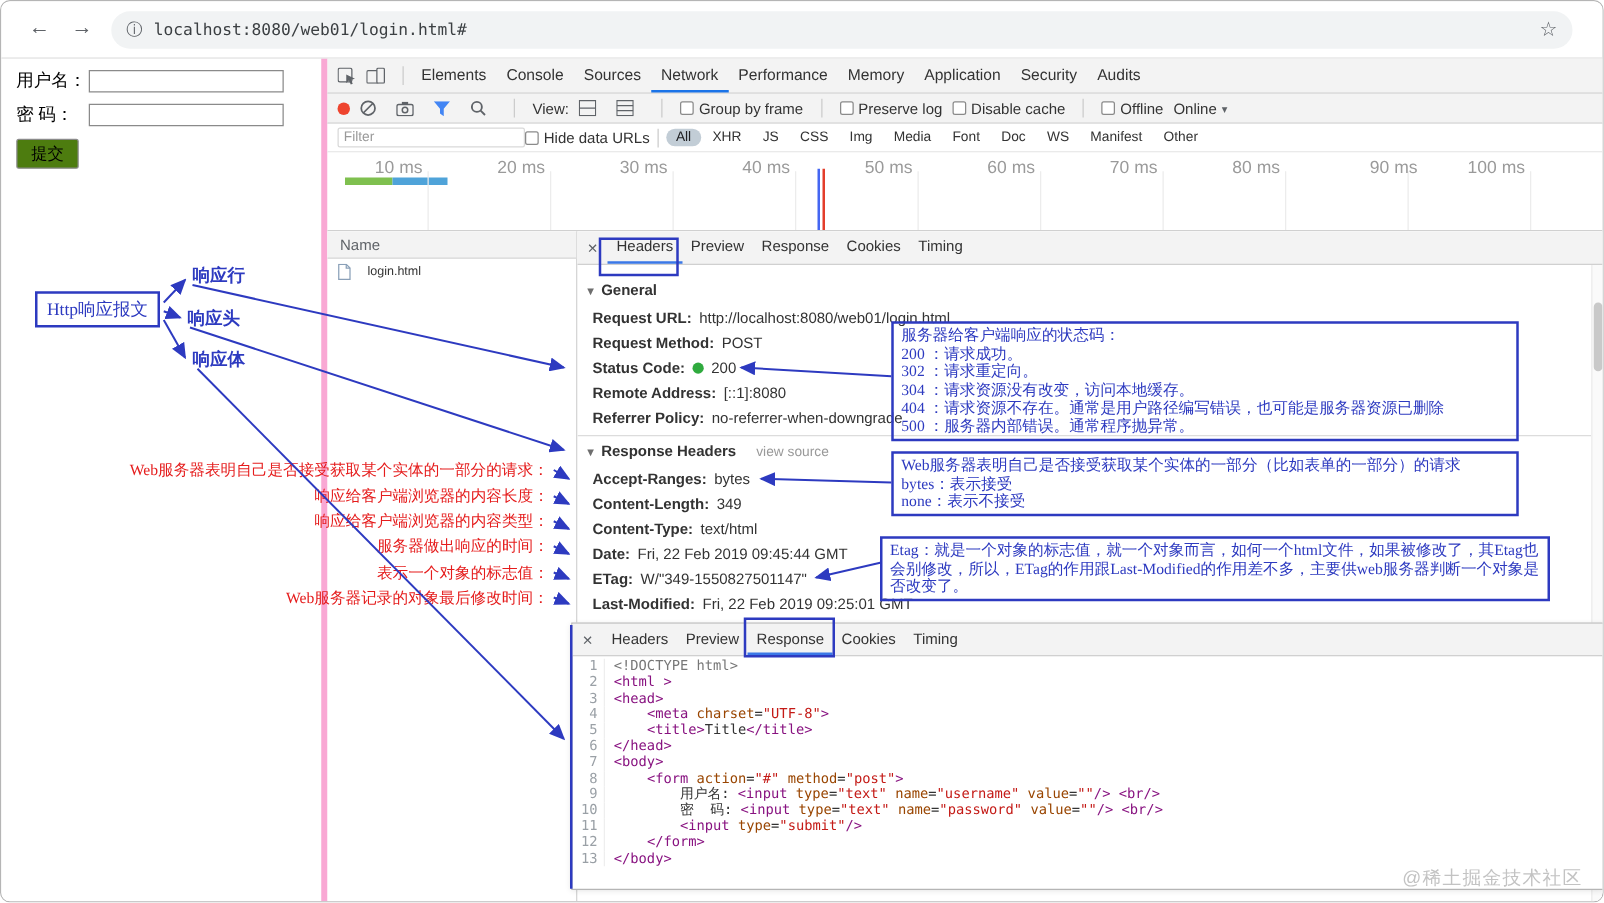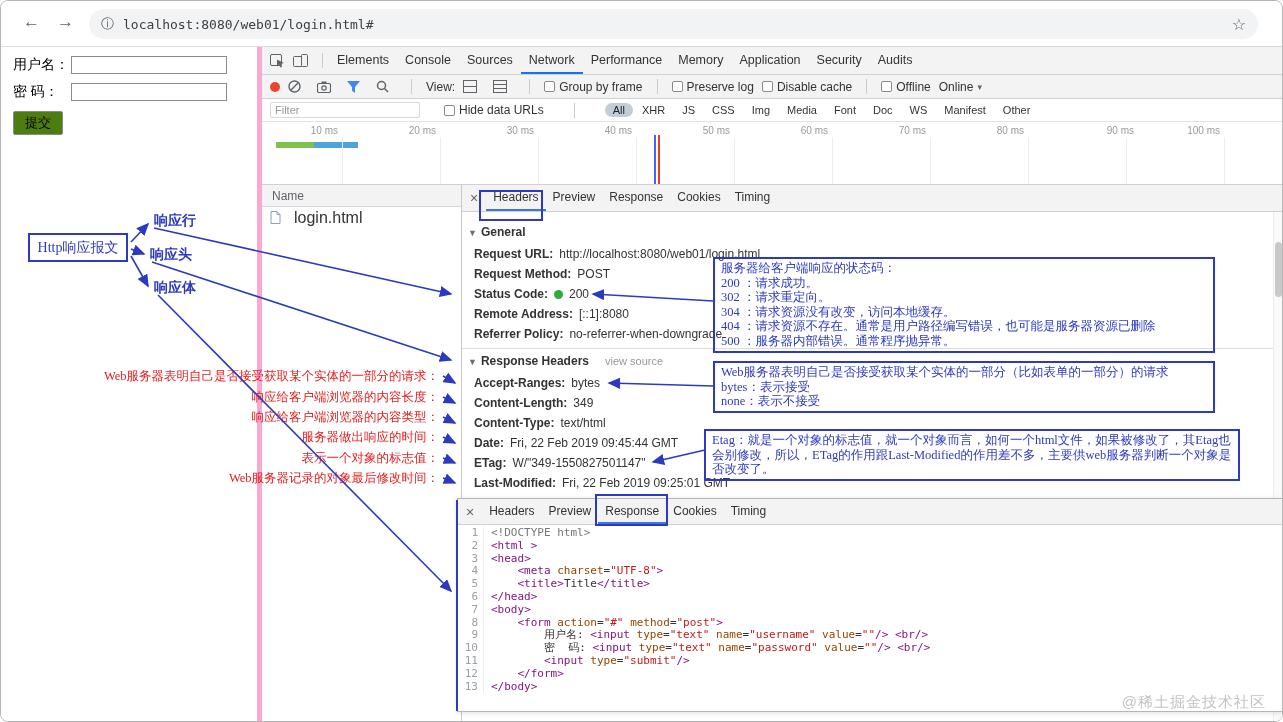--- a/index.html
+++ b/index.html
@@ -37,40 +37,40 @@
   .tab-strip{display:flex;height:100%}
 
   .dt-controls{position:absolute;left:0;top:28px;right:0;height:24px;background:#f3f3f3;border-bottom:1px solid #d0d0d0;
     display:flex;align-items:center;padding:0 8px;gap:8px;font-size:12px;color:#333}
   .rec-dot{width:10px;height:10px;border-radius:50%;background:#ee442e;flex:none}
   .cb{width:11px;height:11px;border:1px solid #8a8a8a;border-radius:2px;background:#fff;flex:none;display:inline-block}
   .cb-group{display:flex;align-items:center;gap:4px;white-space:nowrap}
   .caret{font-size:9px;color:#5f6368}
 
   .dt-filterbar{position:absolute;left:0;top:52px;right:0;height:23px;background:#fff;border-bottom:1px solid #e3e3e3;
-    display:flex;align-items:center;padding:0 8px;gap:24px;font-size:12px;color:#333}
+    display:flex;align-items:center;padding:0 8px;gap:0;font-size:12px;color:#333}
   .filter-input{width:150px;height:16px;border:1px solid #d9d9d9;border-radius:2px;font-size:11px;padding:0 4px;color:#333}
   .filter-input::placeholder{color:#999}
   .ft-pill{padding:1px 8px;font-size:11px;color:#333;border-radius:9px;margin-right:1px;white-space:nowrap}
   .ft-pill.active{background:#c2cdd6;color:#202124}
 
   .dt-timeline{position:absolute;left:0;top:75px;right:0;height:63px;background:#fff;border-bottom:1px solid #d0d0d0;overflow:hidden}
-  .tl-label{position:absolute;top:3px;width:60px;text-align:right;font-size:10px;color:#9a9a9a}
+  .tl-label{position:absolute;top:3px;width:60px;text-align:right;font-size:14px;color:#9a9a9a}
   .tl-grid{position:absolute;top:15px;bottom:0;width:1px;background:#ececec}
   .wf-bar{position:absolute;height:6px}
   .wf-green{left:14px;top:20px;width:38px;background:#7fc04f}
   .wf-blue{left:52px;top:20px;width:44px;background:#4fa3d9}
   .ev-line{position:absolute;top:13px;bottom:0;width:2px}
   .ev-blue{left:392px;background:#4466f2}
   .ev-red{left:396px;background:#e33e2b}
 
   .dt-list{position:absolute;left:0;top:138px;width:200px;bottom:0;border-right:1px solid #c9c9c9;background:#fff}
   .list-header{height:22px;background:#f3f3f3;border-bottom:1px solid #d8d8d8;display:flex;align-items:center;
     padding-left:10px;font-size:12px;color:#5f6368}
-  .list-row{height:21px;display:flex;align-items:center;gap:5px;padding-left:8px;font-size:16px;color:#333}
+  .list-row{height:21px;display:flex;align-items:center;gap:5px;padding-left:8px;font-size:10px;color:#333}
 
   .dt-detail{position:absolute;left:200px;top:138px;right:0;bottom:0;background:#fff}
   .detail-tabs{position:absolute;left:0;top:0;right:0;height:27px;background:#f3f3f3;border-bottom:1px solid #d0d0d0;
     display:flex;align-items:center}
   .close-x{padding:0 8px;font-size:14px;color:#5f6368}
   .dtab{padding:0 7px;line-height:25px;font-size:12px;color:#333;white-space:nowrap}
   .dtab.active{border-bottom:2px solid #3b78e7}
   .detail-body{position:absolute;left:0;top:27px;right:9px;bottom:0;padding:8px 0 0 12px;overflow:hidden}
   .section-title{height:24px;line-height:24px;font-size:12px;font-weight:bold;color:#333;margin-left:-6px}
   .tri{color:#6e6e6e;font-size:9px;margin-right:4px}

